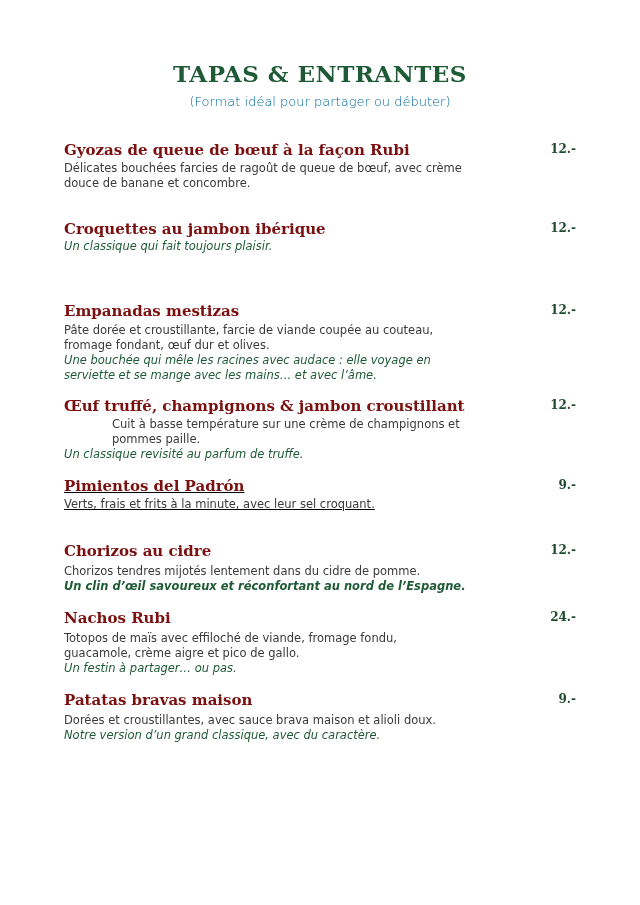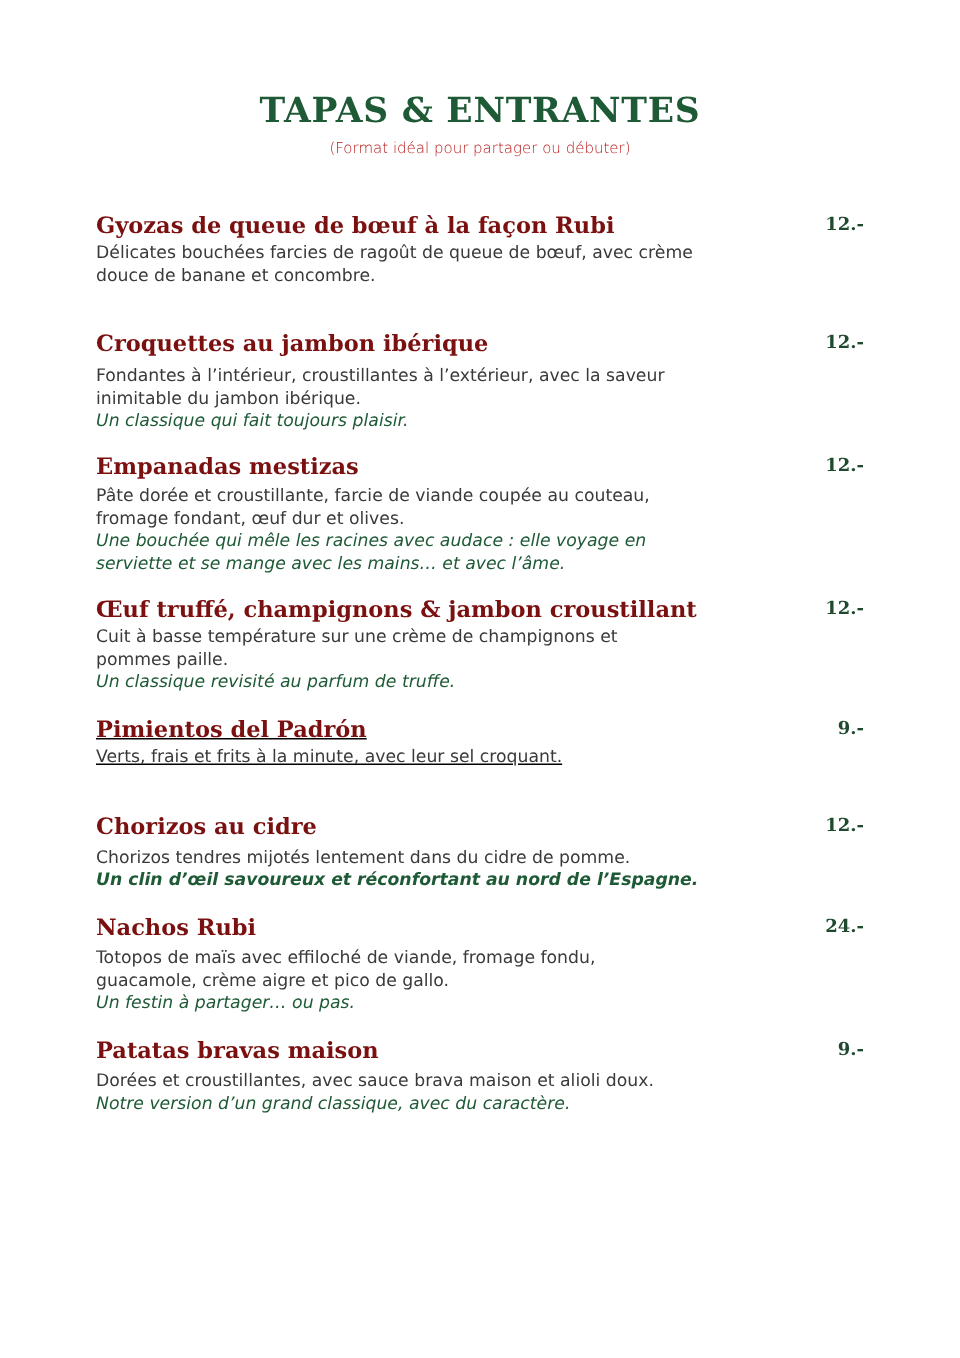--- a/index.html
+++ b/index.html
@@ -5,22 +5,22 @@
   html, body { margin: 0; padding: 0; background: #ffffff; }
   body { width: 640px; height: 905px; position: relative; overflow: hidden; }
   .page { position: absolute; left: 0; top: 0; width: 640px; height: 905px; }
   .title {
     position: absolute; left: 0; width: 640px; top: 60px; text-align: center;
     font-family: "DejaVu Serif", serif; font-weight: bold; font-size: 23px;
     color: #1f5a36; letter-spacing: 0.5px;
   }
   .subtitle {
     position: absolute; left: 0; width: 640px; top: 94px; text-align: center;
-    font-family: "DejaVu Sans", sans-serif; font-size: 10px; font-weight: 300;
-    color: #b91c1c;
+    font-family: "DejaVu Sans", sans-serif; font-size: 13px; font-weight: 300;
+    color: #0369a1;
   }
   .item { position: absolute; left: 64px; width: 516px; }
   .item-name {
     font-family: "DejaVu Serif", serif; font-weight: bold; font-size: 15px;
     color: #7a1010; line-height: 20px; white-space: nowrap;
   }
   .item-price {
     position: absolute; right: 4px; top: 2px;
     font-family: "DejaVu Serif", serif; font-weight: bold; font-size: 12px;
     color: #1f4a2e;
@@ -43,35 +43,34 @@
 
   <div class="item" style="top:140px;">
     <div class="item-name">Gyozas de queue de bœuf à la façon Rubi</div>
     <div class="item-price">12.-</div>
     <div class="item-desc" style="width:410px;">Délicates bouchées farcies de ragoût de queue de bœuf, avec crème douce de banane et concombre.</div>
   </div>
 
   <div class="item" style="top:219px;">
     <div class="item-name">Croquettes au jambon ibérique</div>
     <div class="item-price">12.-</div>
-    <div class="item-desc" style="margin-top:4px;width:425px;">Fondantes à l’intérieur, croustillantes à l’extérieur, avec la saveur inimitable du jambon ibérique.</div>
     <div class="item-tag">Un classique qui fait toujours plaisir.</div>
   </div>
 
   <div class="item" style="top:301px;">
     <div class="item-name">Empanadas mestizas</div>
     <div class="item-price">12.-</div>
     <div class="item-desc" style="margin-top:2px;width:370px;">Pâte dorée et croustillante, farcie de viande coupée au couteau, fromage fondant, œuf dur et olives.</div>
     <div class="item-tag" style="width:400px;">Une bouchée qui mêle les racines avec audace : elle voyage en serviette et se mange avec les mains… et avec l’âme.</div>
   </div>
 
   <div class="item" style="top:396px;">
     <div class="item-name">Œuf truffé, champignons &amp; jambon croustillant</div>
     <div class="item-price">12.-</div>
-    <div class="item-desc" style="width:380px;">Cuit à basse température sur une crème de champignons et pommes paille.</div>
+    <div class="item-desc" style="width:380px;margin-left:48px;">Cuit à basse température sur une crème de champignons et pommes paille.</div>
     <div class="item-tag">Un classique revisité au parfum de truffe.</div>
   </div>
 
   <div class="item" style="top:476px;text-decoration:underline;">
     <div class="item-name">Pimientos del Padrón</div>
     <div class="item-price">9.-</div>
     <div class="item-desc" style="width:460px;">Verts, frais et frits à la minute, avec leur sel croquant.</div>
   </div>
 
   <div class="item" style="top:541px;">

